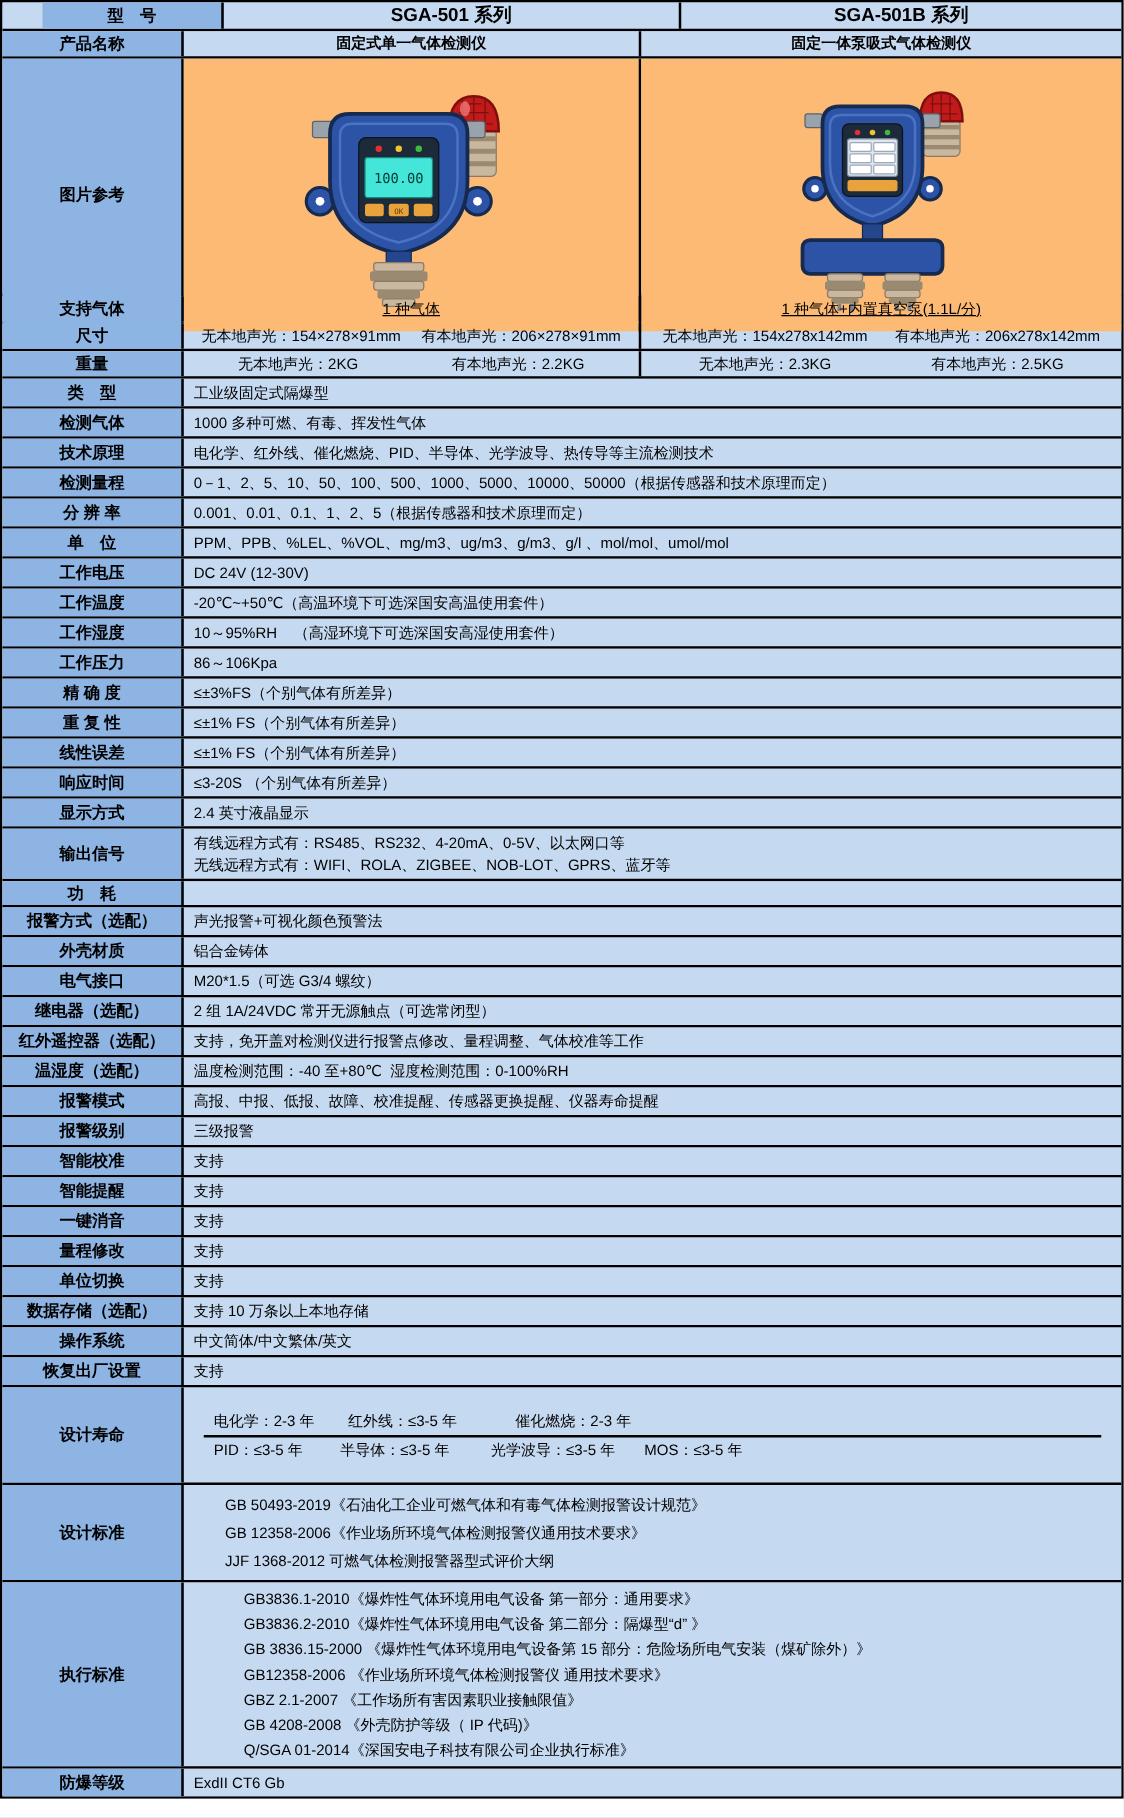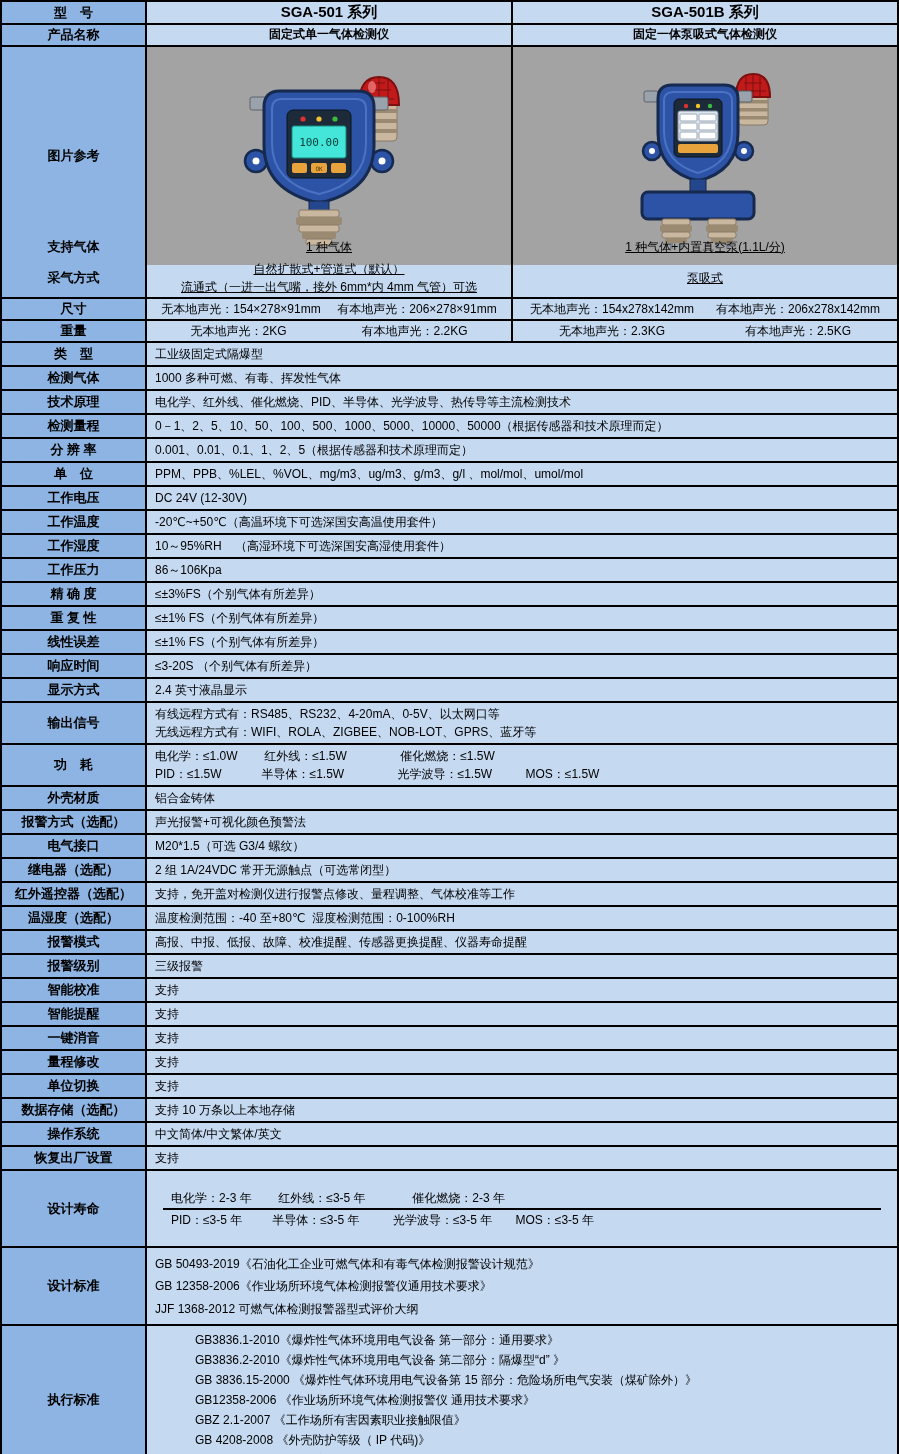--- a/index.html
+++ b/index.html
@@ -42,32 +42,32 @@
     padding:1px 4px;
     line-height:16px;
   }
   .val{
     display:flex;flex-direction:column;justify-content:center;
     font-size:12px;
     padding:1px 6px;
   }
   .c1{border-right:2px solid var(--border);}
   .bold{font-weight:bold;font-size:15px;}
-  .k-h{min-height:23px;}
+  .k-h{min-height:23px;padding-left:32px;}
   .k-h .val,.k-h2 .val{align-items:center;text-align:center;}
   .k-h2 .val{font-weight:bold;}
   .k-img{height:190px;}
-  .imgcell{background:#a3a3a3;align-items:center;justify-content:center;padding:16px;}
+  .imgcell{background:#fdba74;align-items:center;justify-content:center;padding:16px;}
   .stack{align-items:center;text-align:center;justify-content:space-evenly;text-decoration:underline;}
   .k-s .stack .line{line-height:18px;}
   .inline{flex-direction:row;justify-content:space-around;align-items:center;text-align:center;}
   .full{grid-column:2/4;align-items:flex-start;padding:2px 8px;}
   .line{line-height:18px;white-space:pre-wrap;}
   .lines-2{min-height:39px;justify-content:center;}
-  .lines-3{min-height:76px;justify-content:space-evenly;}
+  .lines-3{min-height:76px;justify-content:space-evenly;margin-left:25px;}
   .lines-7{min-height:147px;justify-content:space-evenly;padding-left:48px;}
   .f2{padding:16px;}
   .f2 .sub{
     min-height:21.7px;display:flex;align-items:center;
     padding:1px 8px;white-space:pre-wrap;line-height:18px;width:100%;
   }
   .f2 .sub + .sub{border-top:2px solid var(--border);}
   svg text{font-family:"DejaVu Sans Mono","Liberation Mono",monospace;}
 </style>
 </head>
@@ -198,30 +198,20 @@
     </div>
     <div class="row k-s">
       <div class="lab">支持气体</div>
       <div class="val c1 stack">
         <div class="line">1 种气体</div>
       </div>
       <div class="val stack">
         <div class="line">1 种气体+内置真空泵(1.1L/分)</div>
       </div>
     </div>
-    <div class="row k-s">
-      <div class="lab">采气方式</div>
-      <div class="val c1 stack">
-        <div class="line">自然扩散式+管道式（默认）</div>
-        <div class="line">流通式（一进一出气嘴，接外 6mm*内 4mm 气管）可选</div>
-      </div>
-      <div class="val stack">
-        <div class="line">泵吸式</div>
-      </div>
-    </div>
     <div class="row k-si">
       <div class="lab">尺寸</div>
       <div class="val c1 inline">
         <div class="line">无本地声光：154×278×91mm</div>
         <div class="line">有本地声光：206×278×91mm</div>
       </div>
       <div class="val inline">
         <div class="line">无本地声光：154x278x142mm</div>
         <div class="line">有本地声光：206x278x142mm</div>
       </div>
@@ -329,35 +319,31 @@
     </div>
     <div class="row k-f">
       <div class="lab">输出信号</div>
       <div class="val full lines-2">
         <div class="line">有线远程方式有：RS485、RS232、4-20mA、0-5V、以太网口等</div>
         <div class="line">无线远程方式有：WIFI、ROLA、ZIGBEE、NOB-LOT、GPRS、蓝牙等</div>
       </div>
     </div>
     <div class="row k-f">
       <div class="lab">功　耗</div>
-      <div class="val full lines-2">
-        <div class="line">电化学：≤1.0W        红外线：≤1.5W                催化燃烧：≤1.5W</div>
-        <div class="line">PID：≤1.5W            半导体：≤1.5W                光学波导：≤1.5W          MOS：≤1.5W</div>
+    </div>
+    <div class="row k-f">
+      <div class="lab">报警方式（选配）</div>
+      <div class="val full lines-1">
+        <div class="line">声光报警+可视化颜色预警法</div>
       </div>
     </div>
     <div class="row k-f">
       <div class="lab">外壳材质</div>
       <div class="val full lines-1">
         <div class="line">铝合金铸体</div>
-      </div>
-    </div>
-    <div class="row k-f">
-      <div class="lab">报警方式（选配）</div>
-      <div class="val full lines-1">
-        <div class="line">声光报警+可视化颜色预警法</div>
       </div>
     </div>
     <div class="row k-f">
       <div class="lab">电气接口</div>
       <div class="val full lines-1">
         <div class="line">M20*1.5（可选 G3/4 螺纹）</div>
       </div>
     </div>
     <div class="row k-f">
       <div class="lab">继电器（选配）</div>

